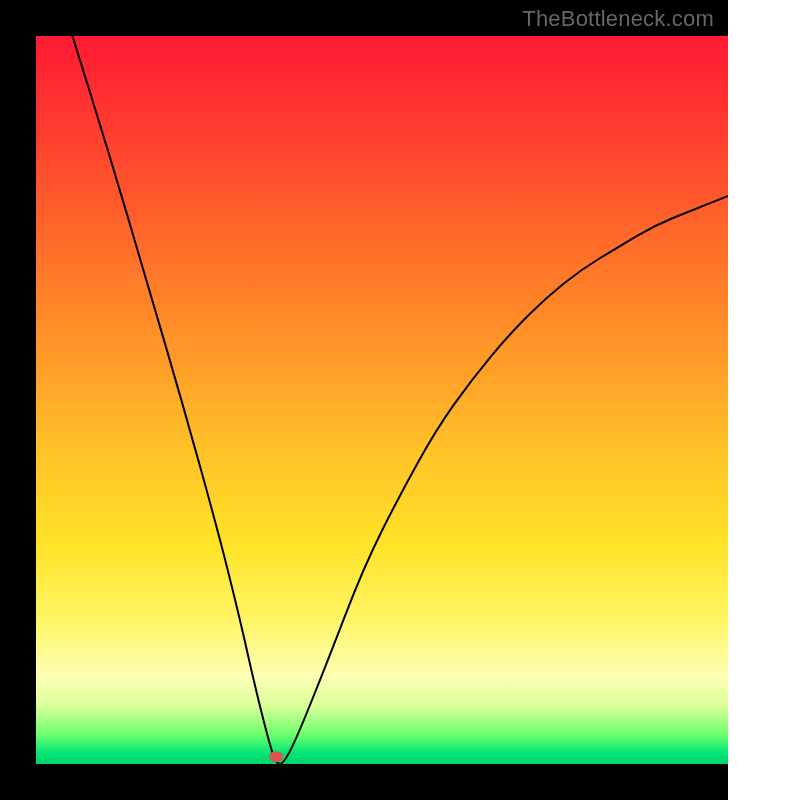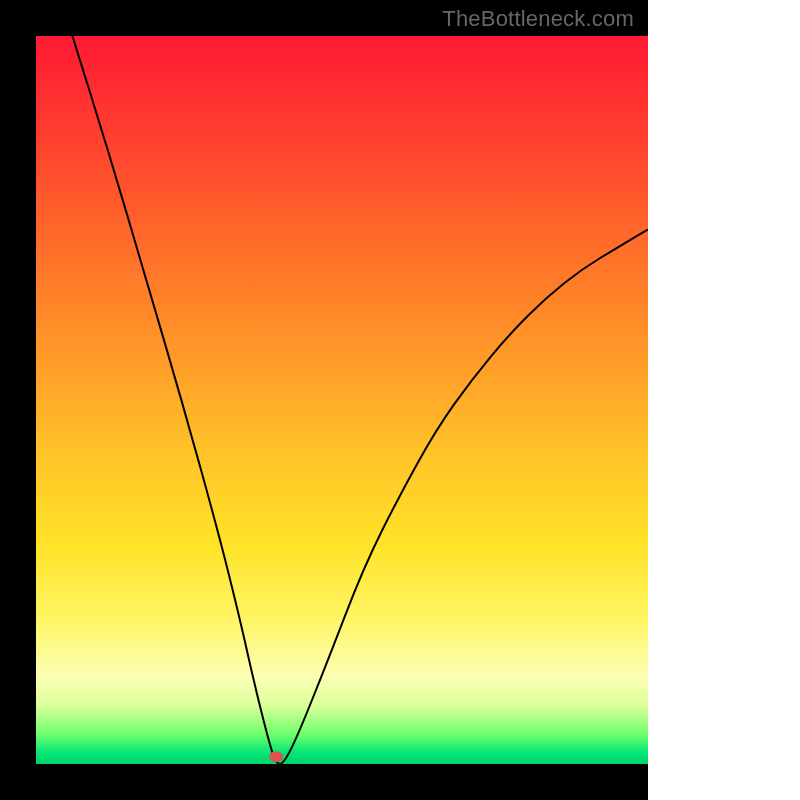--- a/index.html
+++ b/index.html
@@ -5,21 +5,21 @@
   html, body {
     margin: 0;
     padding: 0;
     width: 800px;
     height: 800px;
     background: #ffffff;
     font-family: Arial, Helvetica, sans-serif;
   }
   .frame {
     position: relative;
-    width: 648px;
+    width: 728px;
     height: 800px;
     background: #000000;
     overflow: hidden;
   }
   .plot-area {
     position: absolute;
     
     left: 36px;
     top: 36px;
     width: 728px;

